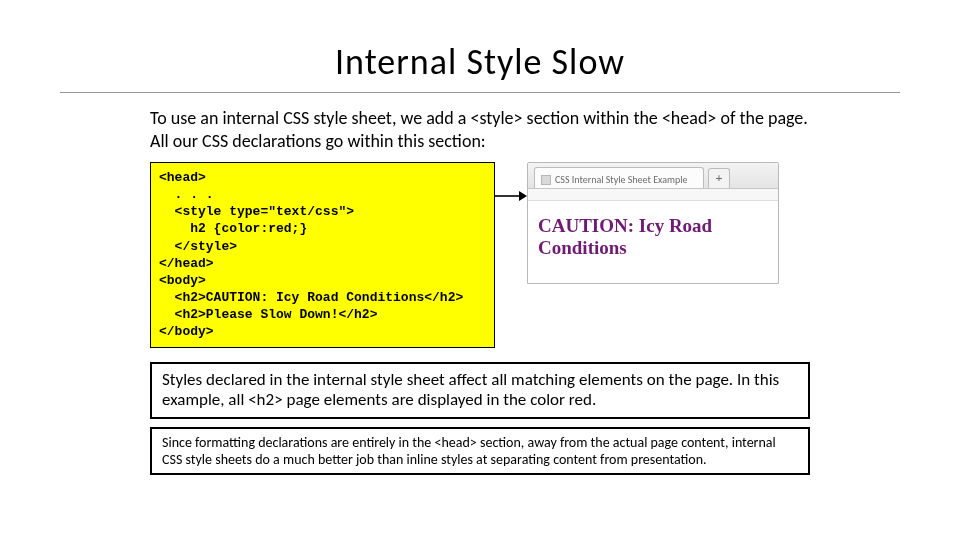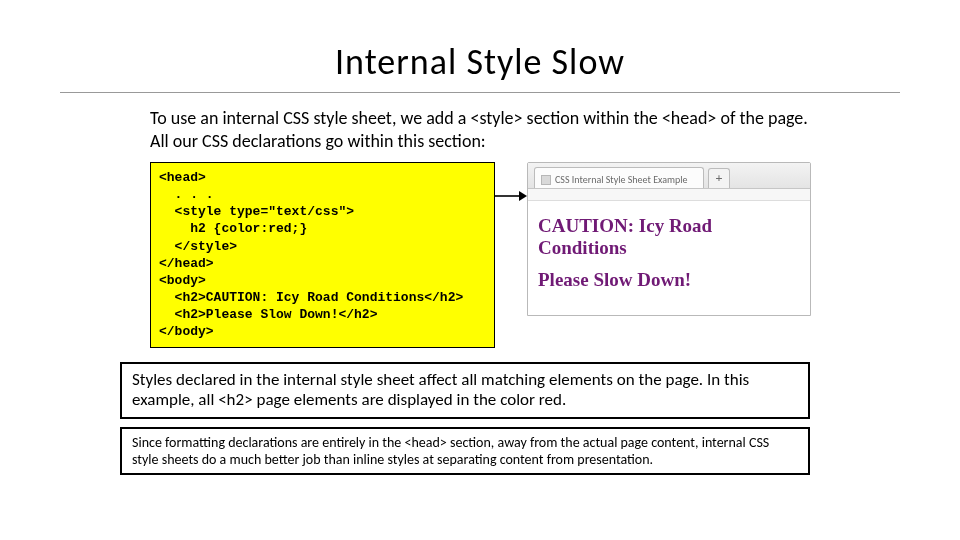--- a/index.html
+++ b/index.html
@@ -57,21 +57,21 @@
   }
   .arrow-svg { width: 32px; height: 16px; }
   .browser-col {
     flex: 1;
     padding-top: 0;
   }
   .browser-frame {
     border: 1px solid #b9b9b9;
     border-radius: 2px 2px 0 0;
     background: #fff;
-    width: 284px;
+    width: 252px;
   }
   .tabbar {
     height: 26px;
     background: linear-gradient(#f3f3f3,#e4e4e4);
     border-bottom: 1px solid #c6c6c6;
     display: flex;
     align-items: flex-end;
     padding: 3px 0 0 6px;
     gap: 4px;
   }
@@ -112,21 +112,21 @@
     padding: 8px 10px 14px 10px;
   }
   .viewport h2 {
     color: #701a75;
     font-family: "Times New Roman", serif;
     font-size: 19px;
     font-weight: bold;
     margin: 6px 0 10px 0;
   }
   .note-box {
-    margin: 14px 90px 0 60px;
+    margin: 14px 90px 0 90px;
     border: 2px solid #000;
     background: #fff;
     padding: 6px 10px;
     font-size: 17px;
     line-height: 1.22;
   }
   .note-box.small {
     font-size: 14px;
     margin-top: 8px;
     padding: 5px 10px;
@@ -167,21 +167,20 @@
         <div class="tabbar">
           <div class="tab">
             <span class="favicon"></span>
             <span>CSS Internal Style Sheet Example</span>
           </div>
           <div class="plus-tab">+</div>
         </div>
         <div class="toolbar2"></div>
         <div class="viewport">
           <h2>CAUTION: Icy Road Conditions</h2>
-          <h2>Please Slow Down!</h2>
         </div>
       </div>
     </div>
 
   </div>
 
   <div class="note-box">Styles declared in the internal style sheet affect all matching elements on the page.  In this example, all &lt;h2&gt; page elements are displayed in the color red.</div>
   <div class="note-box small">Since formatting declarations are entirely in the &lt;head&gt; section, away from the actual page content, internal CSS style sheets do a much better job than inline styles at separating content from presentation.</div>
 
 </div>

